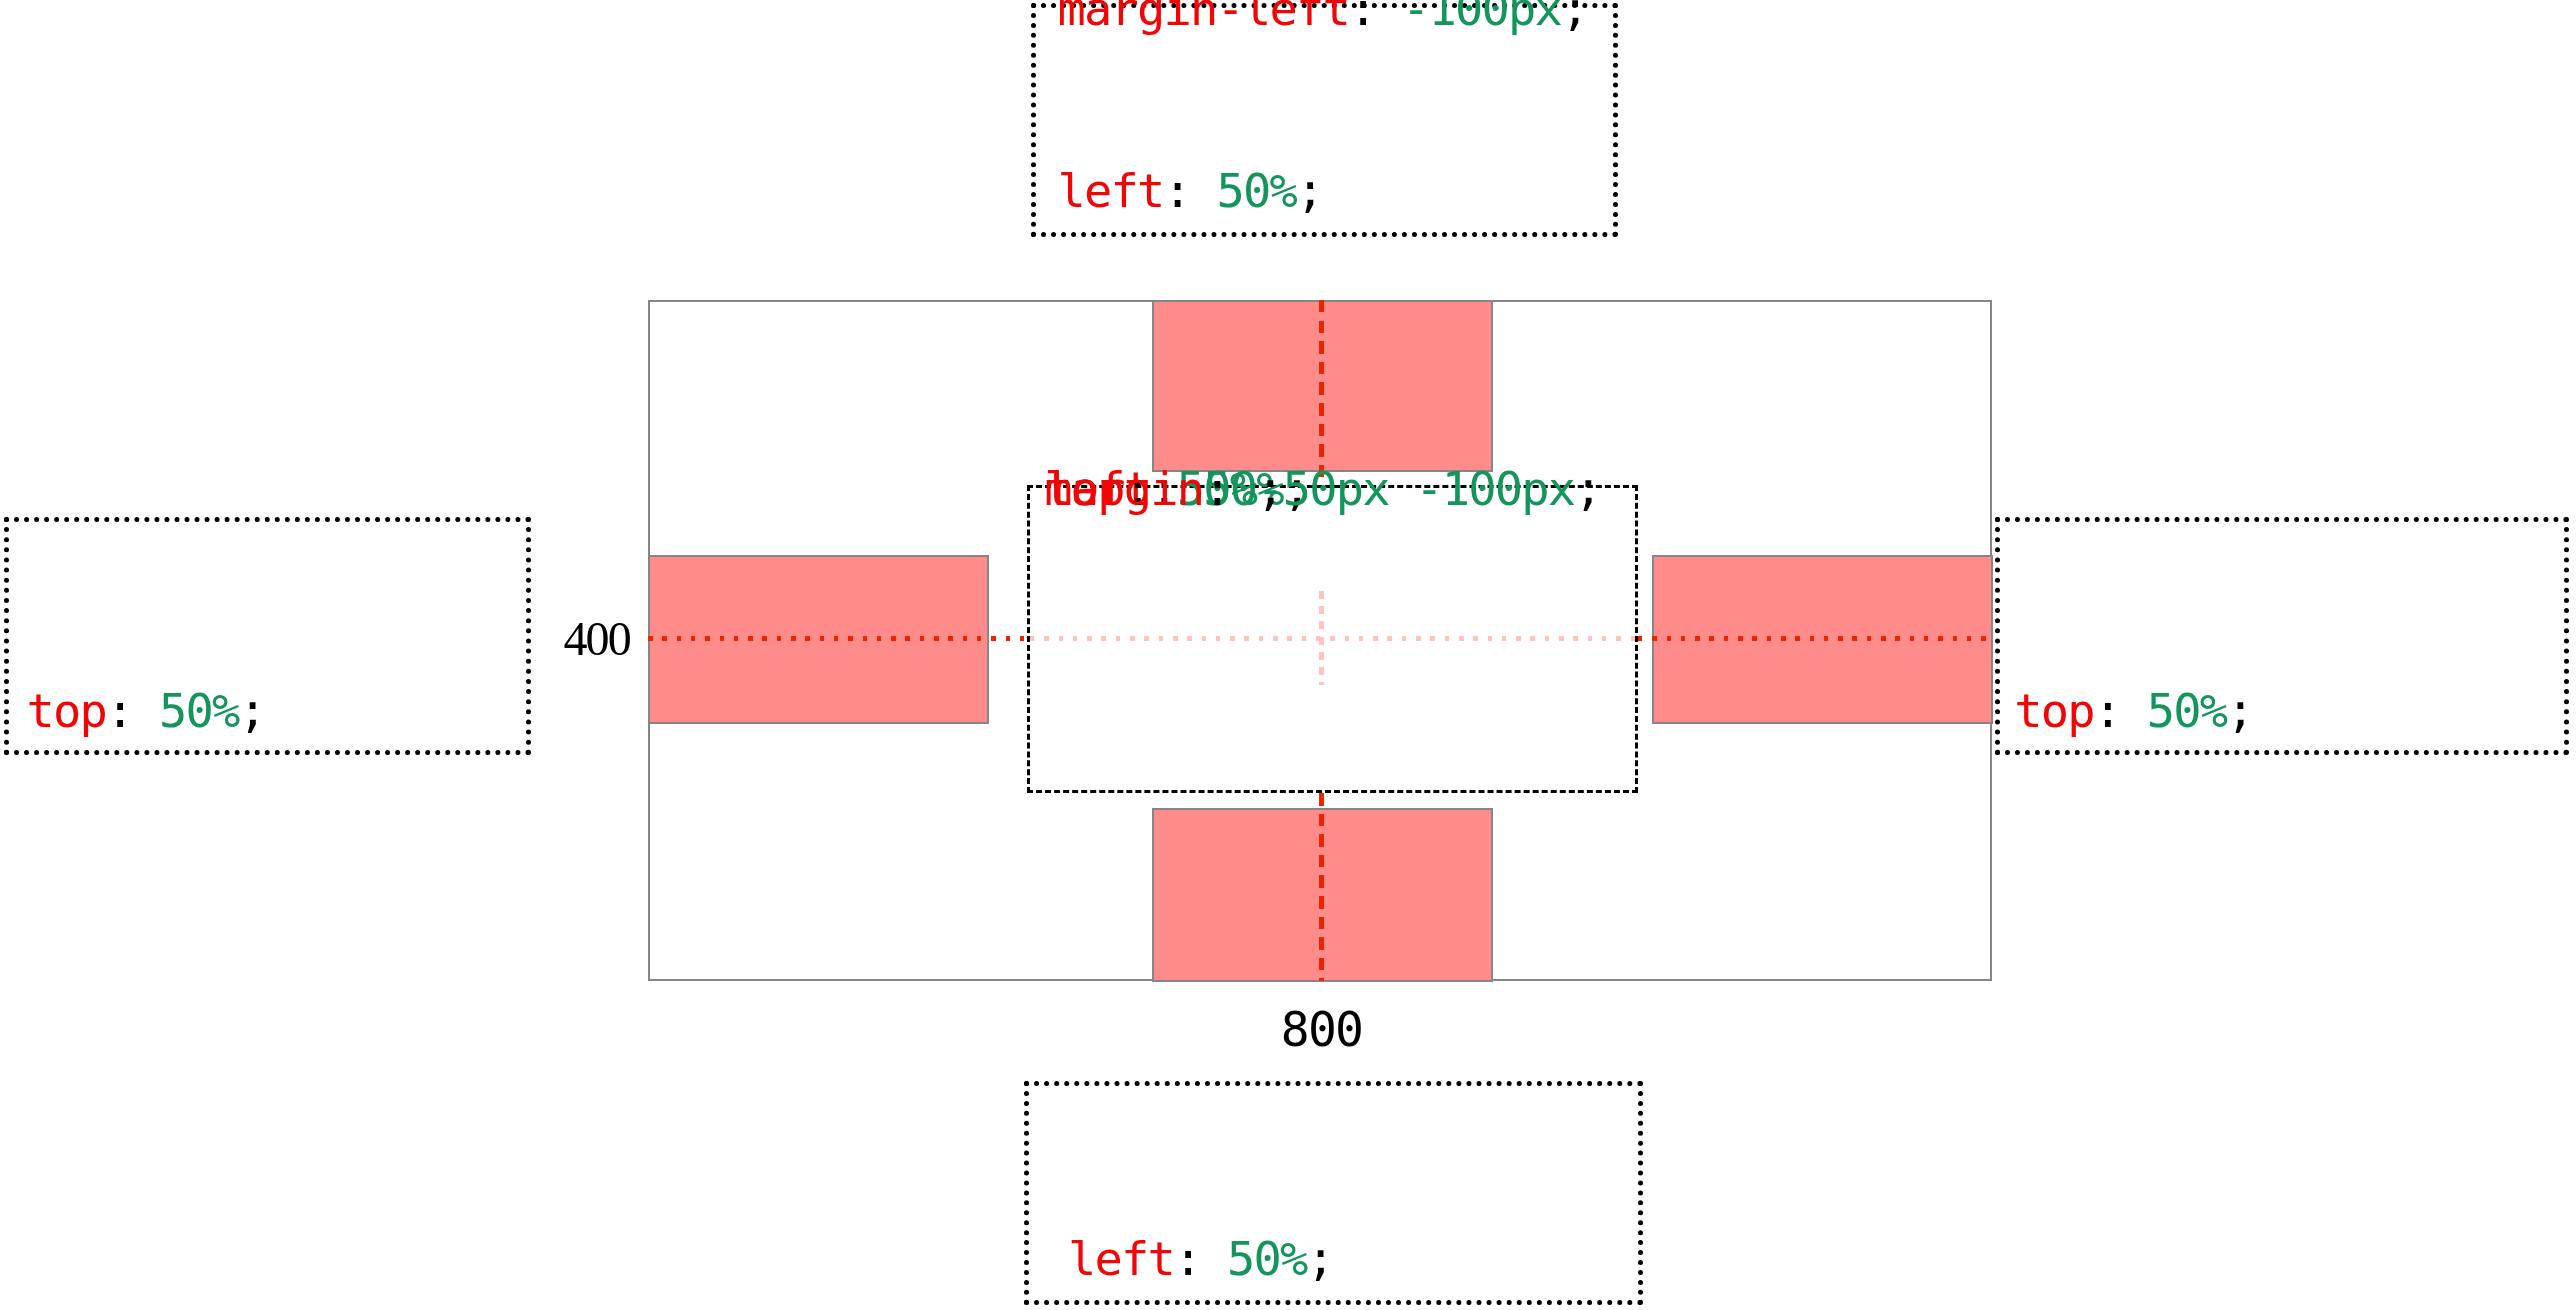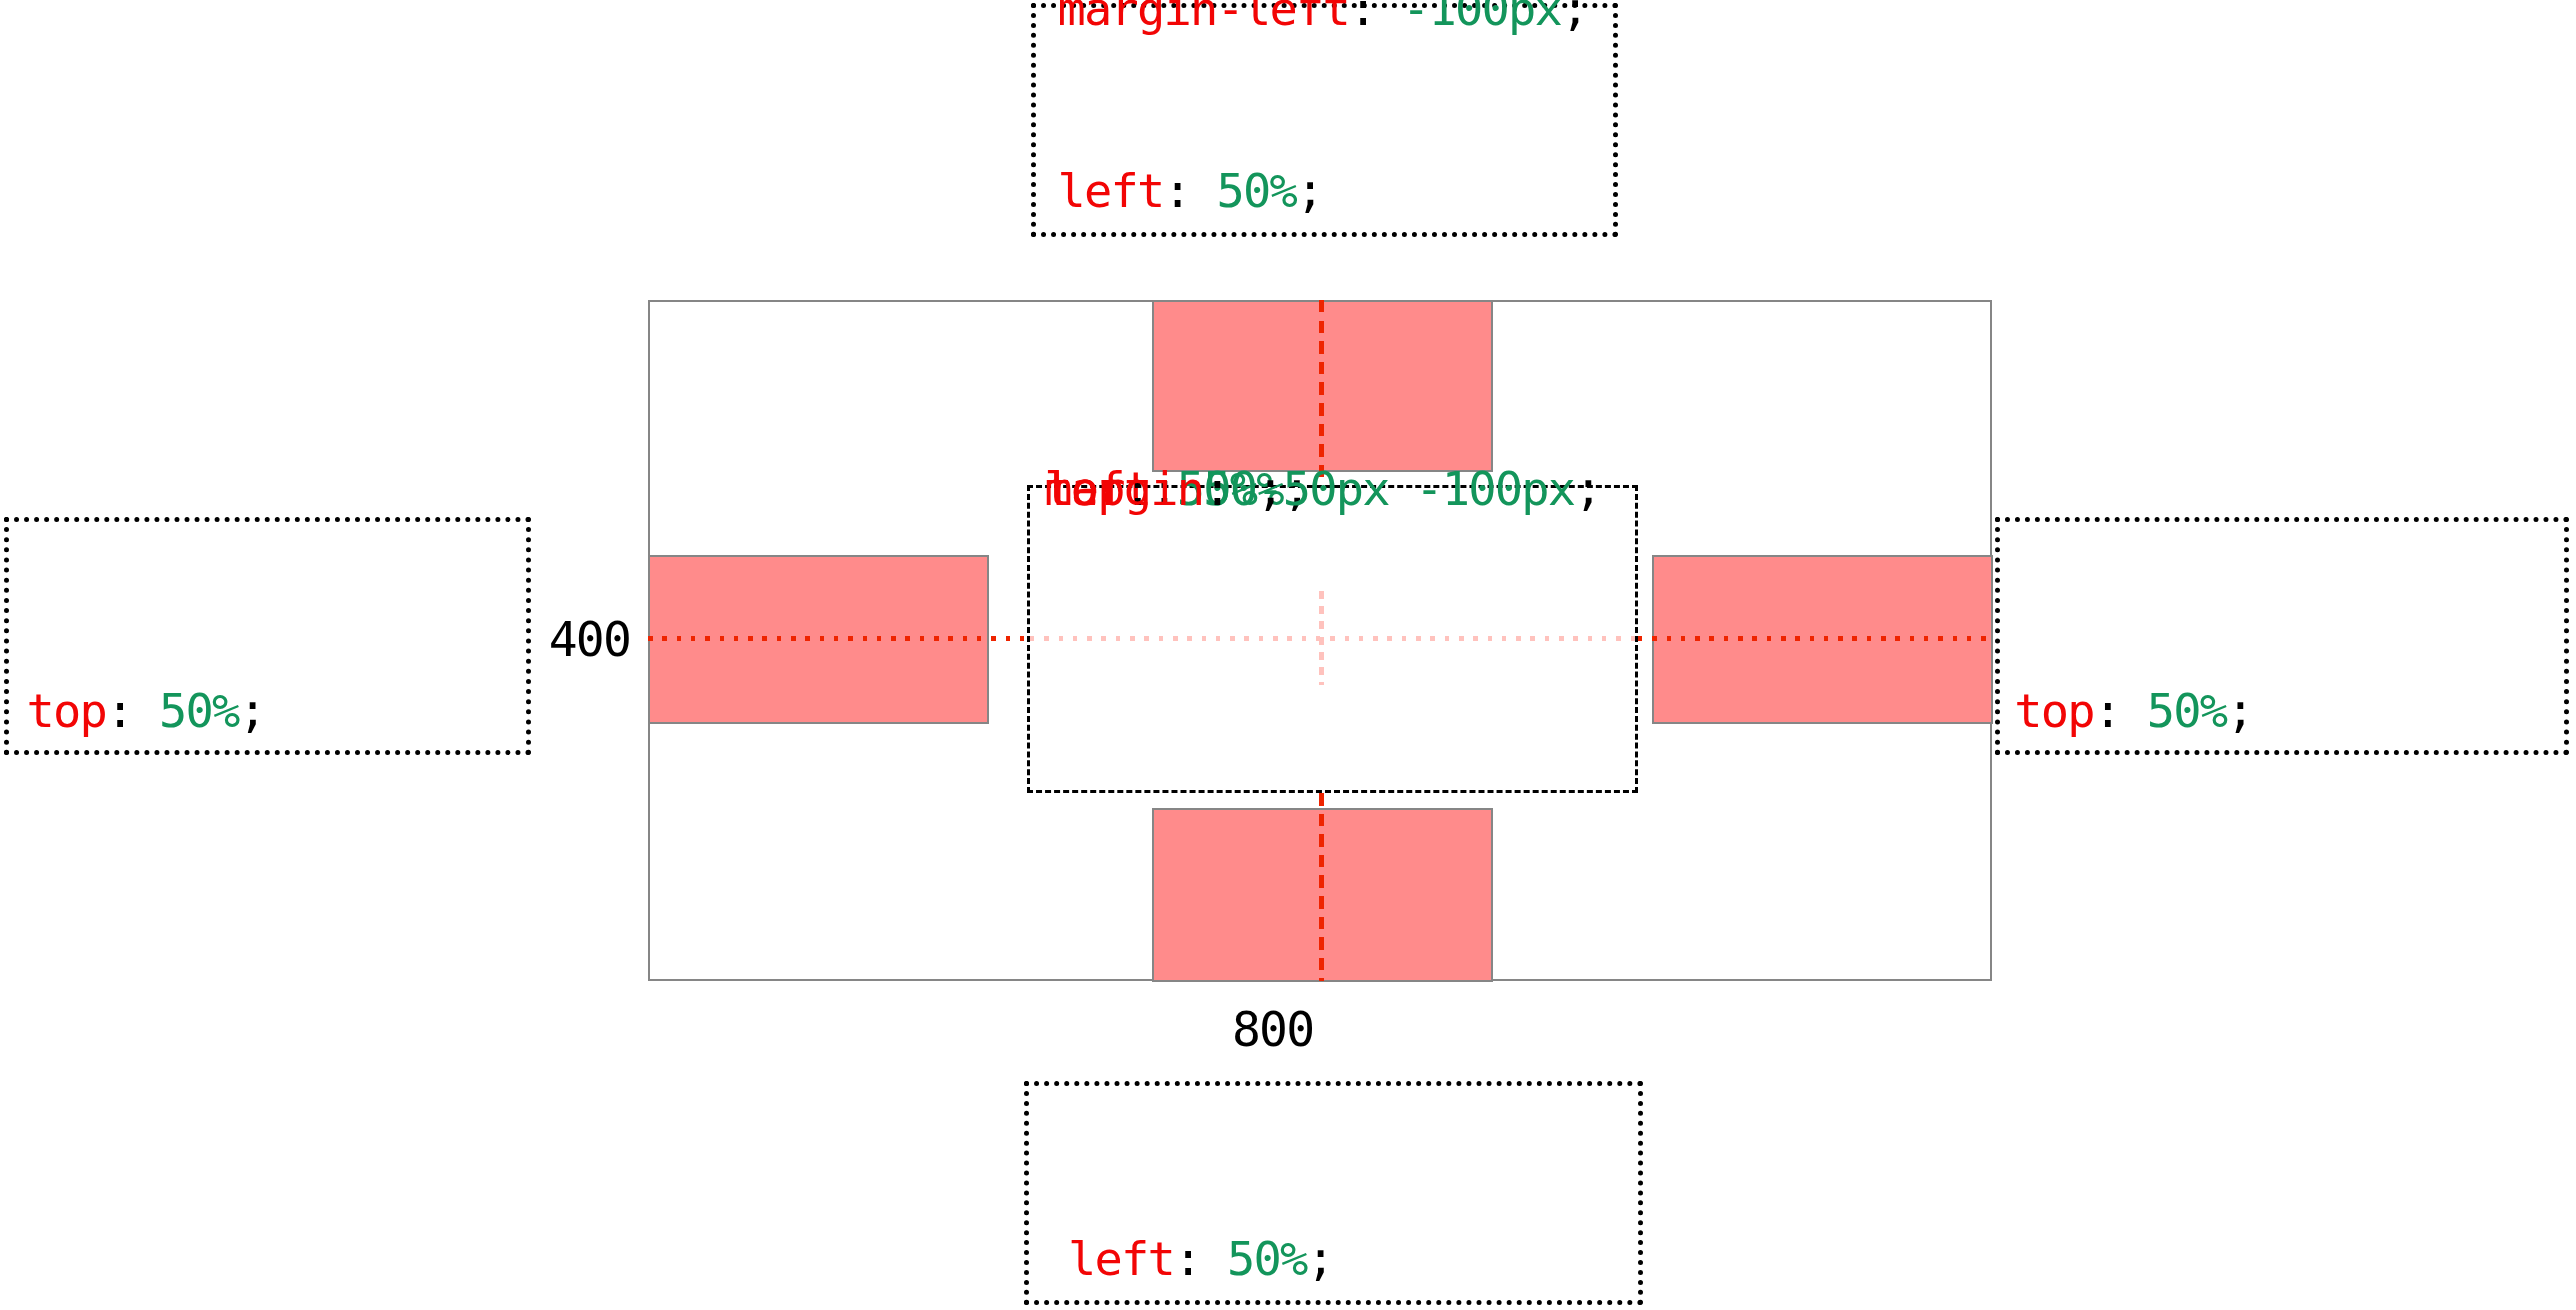--- a/index.html
+++ b/index.html
@@ -68,22 +68,22 @@
   .ann-center .code-line:nth-of-type(1){top:74px;}
   .ann-center .code-line:nth-of-type(2){top:171px;}
   .ann-center .code-line:nth-of-type(3){top:269px;}
 
   .tok-property{color:var(--c-prop);}
   .tok-value{color:var(--c-value);}
   .tok-punctuation{color:var(--c-punct);}
 
   
   .dim-label{position:absolute;color:var(--label);font-size:48px;letter-spacing:-1.8px;line-height:1;}
-  .dim-height{left:487px;top:639px;width:143px;text-align:right;transform:translateY(-50%);}
-  .dim-width {left:1232px;top:1029px;width:179px;transform:translateY(-50%);}
+  .dim-height{left:487px;top:639px;width:143px;text-align:right;transform:translateY(-50%);font-family:Liberation Serif, serif;}
+  .dim-width {left:1232px;top:1029px;width:179px;text-align:center;transform:translateY(-50%);}
 </style>
 </head>
 <body>
 
 <div class="stage">
 
   <div class="container-box"></div>
 
   <div class="rect rect-top"></div>
   <div class="rect rect-bottom"></div>

